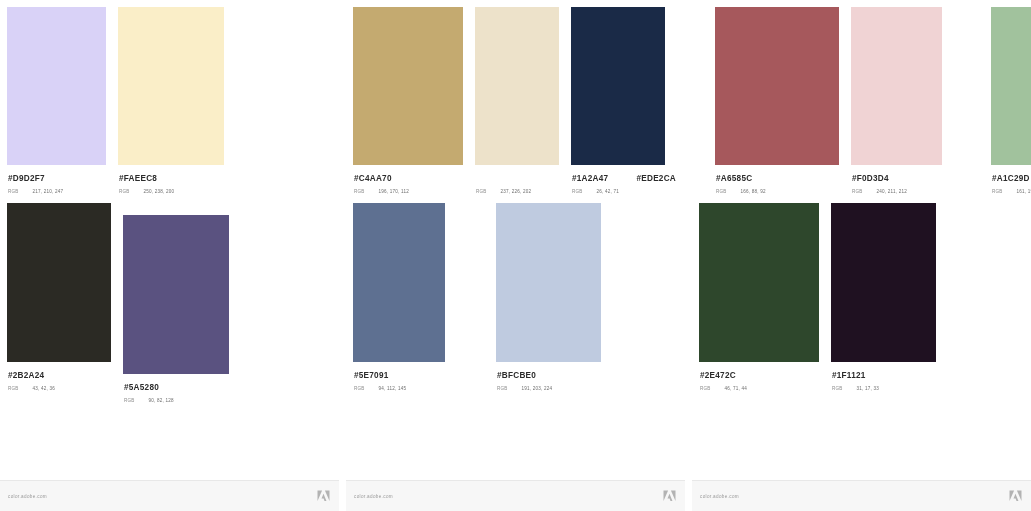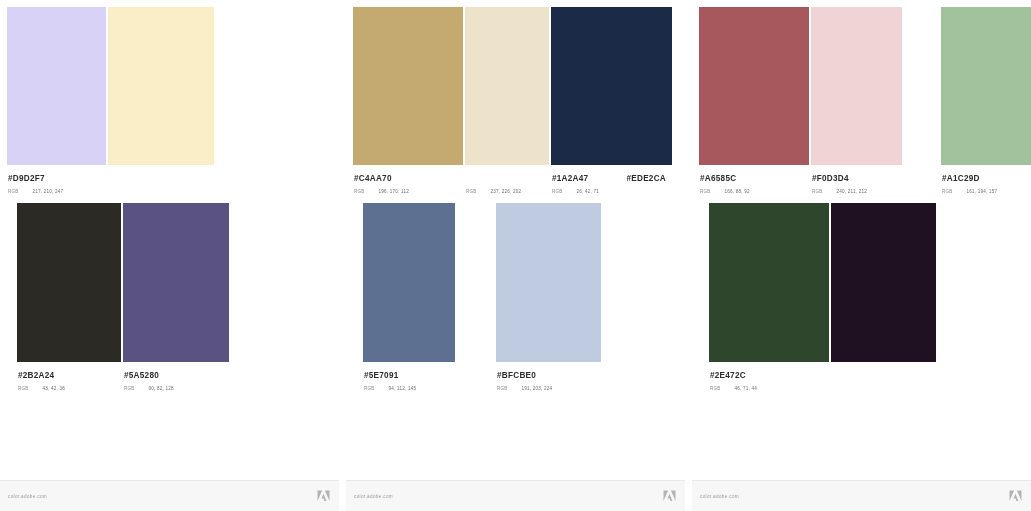--- a/index.html
+++ b/index.html
@@ -28,29 +28,29 @@
     height: 511px;
     background: #ffffff;
   }
   .panel.p1 { left: 0px; }
   .panel.p2 { left: 346px; }
   .panel.p3 { left: 692px; }
 
   .swatch-row {
     position: absolute;
     display: flex;
-    gap: 2px;
+    gap: 12px;
   }
   .swatch-row.top {
     left: 7px;
     top: 7px;
     height: 158px;
   }
   .swatch-row.bottom {
-    left: 17px;
+    left: 7px;
     top: 203px;
     height: 159px;
   }
 
   .swatch-cell {
     position: relative;
     height: 100%;
   }
 
   .swatch-chip {
@@ -133,34 +133,41 @@
           <div class="swatch-meta">
             <div class="hex-label">#D9D2F7</div>
             <div class="rgb-line">
               <span class="rgb-tag">RGB</span>
               <span class="rgb-values">217, 210, 247</span>
             </div>
           </div>
         </div>
         <div class="swatch-cell" style="width: 106px;">
           <div class="swatch-chip" title="#FAEEC8" style="background: rgb(250, 238, 200);"></div>
+          <div class="swatch-meta">
+            <div class="hex-label">#FAEEC8</div>
+            <div class="rgb-line">
+              <span class="rgb-tag">RGB</span>
+              <span class="rgb-values">250, 238, 200</span>
+            </div>
+          </div>
         </div>
       </div>
       <div class="swatch-row bottom">
         <div class="swatch-cell" style="width: 104px;">
           <div class="swatch-chip" title="#2B2A24" style="background: rgb(43, 42, 36);"></div>
           <div class="swatch-meta">
             <div class="hex-label">#2B2A24</div>
             <div class="rgb-line">
               <span class="rgb-tag">RGB</span>
               <span class="rgb-values">43, 42, 36</span>
             </div>
           </div>
         </div>
-        <div class="swatch-cell" style="width: 106px;">
+        <div class="swatch-cell" style="width: 106px; margin-top: 12px;">
           <div class="swatch-chip" title="#5A5280" style="background: rgb(90, 82, 128);"></div>
           <div class="swatch-meta">
             <div class="hex-label">#5A5280</div>
             <div class="rgb-line">
               <span class="rgb-tag">RGB</span>
               <span class="rgb-values">90, 82, 128</span>
             </div>
           </div>
         </div>
       </div>
@@ -190,21 +197,21 @@
         <div class="swatch-cell" style="width: 84px; text-align: right;">
           <div class="swatch-chip" title="#EDE2CA" style="background: rgb(237, 226, 202);"></div>
           <div class="swatch-meta">
             <div class="hex-label">#EDE2CA</div>
             <div class="rgb-line">
               <span class="rgb-tag">RGB</span>
               <span class="rgb-values">237, 226, 202</span>
             </div>
           </div>
         </div>
-        <div class="swatch-cell" style="width: 121px;">
+        <div class="swatch-cell" style="width: 94px;">
           <div class="swatch-chip" title="#1A2A47" style="background: rgb(26, 42, 71);"></div>
           <div class="swatch-meta">
             <div class="hex-label">#1A2A47</div>
             <div class="rgb-line">
               <span class="rgb-tag">RGB</span>
               <span class="rgb-values">26, 42, 71</span>
             </div>
           </div>
         </div>
       </div>
@@ -236,21 +243,21 @@
           <svg class="adobe-logo" viewBox="0 0 26 24" xmlns="http://www.w3.org/2000/svg" aria-hidden="true">
             <path d="M1 1 L10.2 1 L1 22 Z" fill="#b3b3b3"></path>
             <path d="M25 1 L15.8 1 L25 22 Z" fill="#b3b3b3"></path>
             <path d="M13 7.4 L18.9 22 L15 22 L13.2 17.2 L9 17.2 Z" fill="#b3b3b3"></path>
           </svg>
         </div>
       </div>
     </div>
     <div class="panel p3">
       <div class="swatch-row top">
-        <div class="swatch-cell" style="width: 110px;">
+        <div class="swatch-cell" style="width: 124px; margin-left: 16px;">
           <div class="swatch-chip" title="#A6585C" style="background: rgb(166, 88, 92);"></div>
           <div class="swatch-meta">
             <div class="hex-label">#A6585C</div>
             <div class="rgb-line">
               <span class="rgb-tag">RGB</span>
               <span class="rgb-values">166, 88, 92</span>
             </div>
           </div>
         </div>
         <div class="swatch-cell" style="width: 91px;">
@@ -280,20 +287,27 @@
           <div class="swatch-meta">
             <div class="hex-label">#2E472C</div>
             <div class="rgb-line">
               <span class="rgb-tag">RGB</span>
               <span class="rgb-values">46, 71, 44</span>
             </div>
           </div>
         </div>
         <div class="swatch-cell" style="width: 105px;">
           <div class="swatch-chip" title="#1F1121" style="background: rgb(31, 17, 33);"></div>
+          <div class="swatch-meta">
+            <div class="hex-label">#1F1121</div>
+            <div class="rgb-line">
+              <span class="rgb-tag">RGB</span>
+              <span class="rgb-values">31, 17, 33</span>
+            </div>
+          </div>
         </div>
       </div>
       <div class="footer-bar">
         <div class="footer-url">color.adobe.com</div>
         <div>
           <svg class="adobe-logo" viewBox="0 0 26 24" xmlns="http://www.w3.org/2000/svg" aria-hidden="true">
             <path d="M1 1 L10.2 1 L1 22 Z" fill="#b3b3b3"></path>
             <path d="M25 1 L15.8 1 L25 22 Z" fill="#b3b3b3"></path>
             <path d="M13 7.4 L18.9 22 L15 22 L13.2 17.2 L9 17.2 Z" fill="#b3b3b3"></path>
           </svg>

